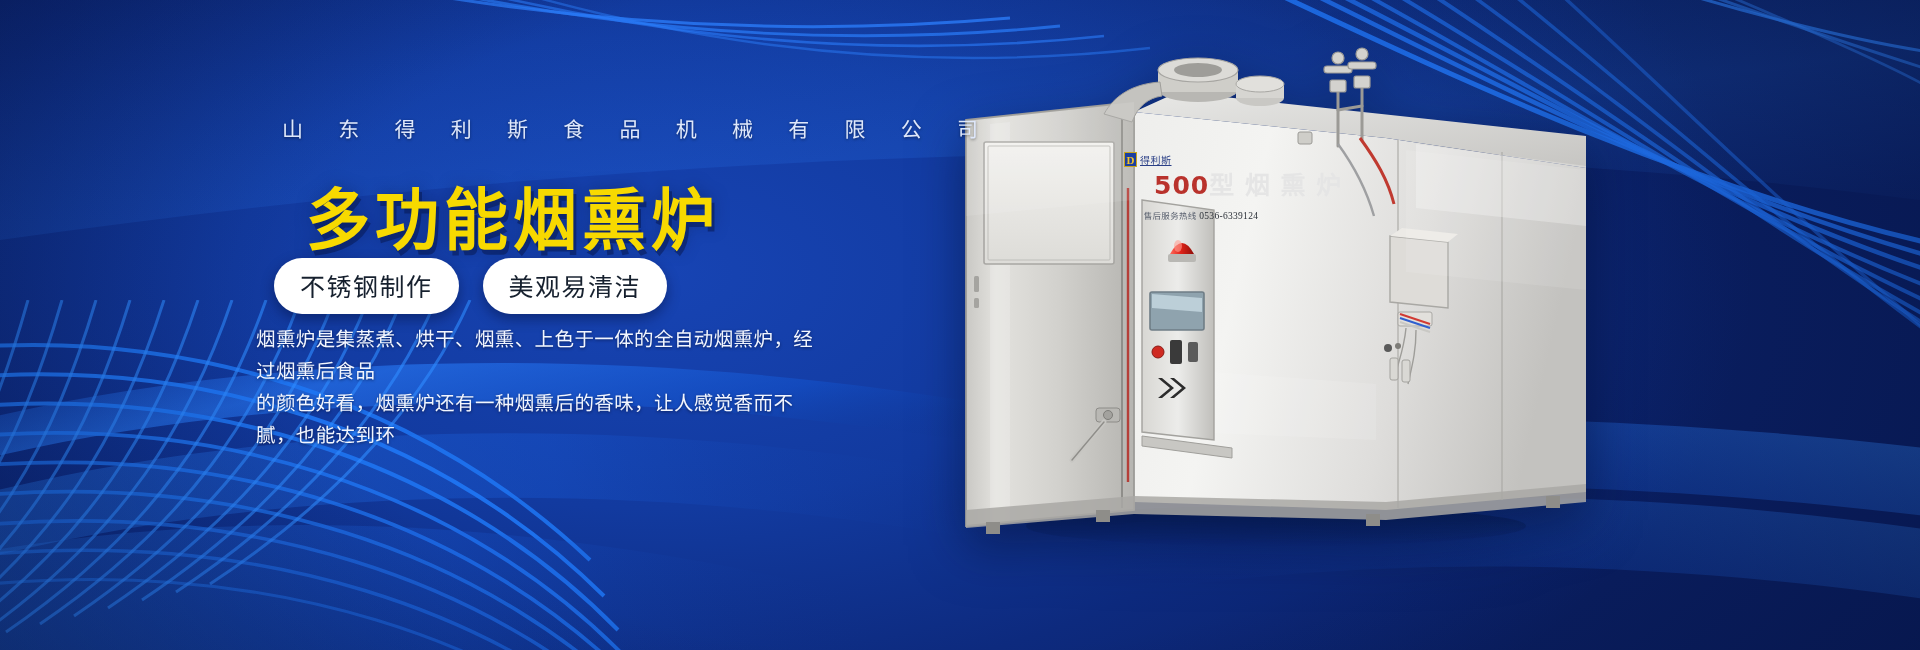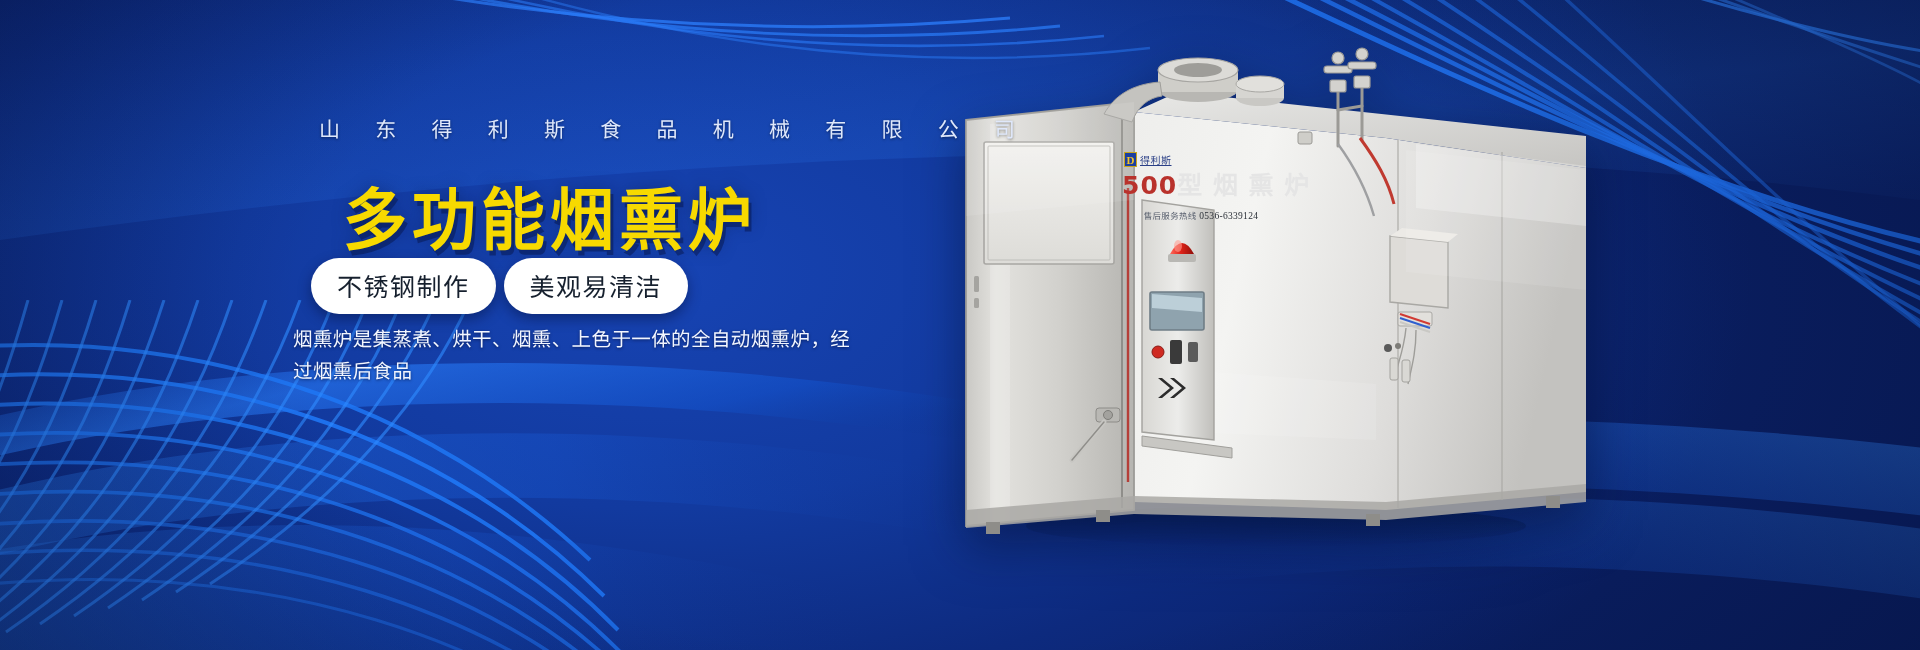--- a/index.html
+++ b/index.html
@@ -23,21 +23,20 @@
   .bg-vig{
     position:absolute;inset:0;
     background:radial-gradient(ellipse 1400px 760px at 48% 48%, rgba(0,0,0,0) 45%, rgba(3,12,48,.55) 100%);
   }
   .svg-layer{position:absolute;inset:0;width:1920px;height:650px;}
 
   
   .content{
     position:absolute;left:0;top:0;width:880px;height:650px;
     z-index:40;
-    margin-left:37px;
   }
   .company{
     position:absolute;left:282px;top:113px;
     font-size:21px;letter-spacing:15px;
     color:#dfe8fb;
     white-space:nowrap;
     font-family:"Liberation Serif","DejaVu Serif",serif;
     text-shadow:0 1px 3px rgba(0,0,0,.45);
   }
   .headline{
@@ -46,21 +45,21 @@
     letter-spacing:5px;
     color:#F7D900;
     white-space:nowrap;
     font-family:"DejaVu Sans","Liberation Sans",sans-serif;
     text-shadow:3px 4px 0 rgba(8,26,84,.55), 0 0 14px rgba(10,30,90,.5);
     transform:scaleY(1.06);
     transform-origin:left top;
   }
   .pills{
     position:absolute;left:274px;top:258px;
-    display:flex;gap:8px;align-items:center;
+    display:flex;gap:24px;align-items:center;
   }
   .pill{
     background:#ffffff;
     color:#16202e;
     border-radius:40px;
     padding:9px 26px 11px;
     font-size:25px;
     letter-spacing:1.5px;
     white-space:nowrap;
     box-shadow:0 5px 13px rgba(2,10,46,.42);
@@ -110,21 +109,21 @@
     font-size:10px;color:#2a3f86;letter-spacing:.5px;
     font-family:"DejaVu Sans",sans-serif;
     text-decoration:underline;
   }
   .sign-model{
     font-size:25px;letter-spacing:1px;
     font-family:"DejaVu Sans","Liberation Sans",sans-serif;
     white-space:nowrap;
     line-height:1;
   }
-  .sign-model .num{color:#b9322c;font-weight:bold;}
+  .sign-model .num{color:#b9322c;font-weight:bold;padding-left:32px;}
   .sign-model .cn{color:#e5e5e5;font-weight:bold;}
   .sign-phone{
     margin-top:11px;
     font-size:9.5px;
     color:#2b3038;
     white-space:nowrap;
     letter-spacing:.3px;
     font-family:Liberation Serif, serif;
   }
   .sign-phone .lbl{color:#5b6270;font-size:8.5px;}
@@ -415,16 +414,17 @@
 
     <div class="headline">多功能烟熏炉</div>
 
     <div class="pills">
       <div class="pill">不锈钢制作</div>
       <div class="pill">美观易清洁</div>
     </div>
 
     <div class="body-copy">
       <p>烟熏炉是集蒸煮、烘干、烟熏、上色于一体的全自动烟熏炉，经过烟熏后食品</p>
+      <p>的颜色好看，烟熏炉还有一种烟熏后的香味，让人感觉香而不腻，也能达到环</p>
     </div>
 
   </div>
 </div>
 
 </body></html>

